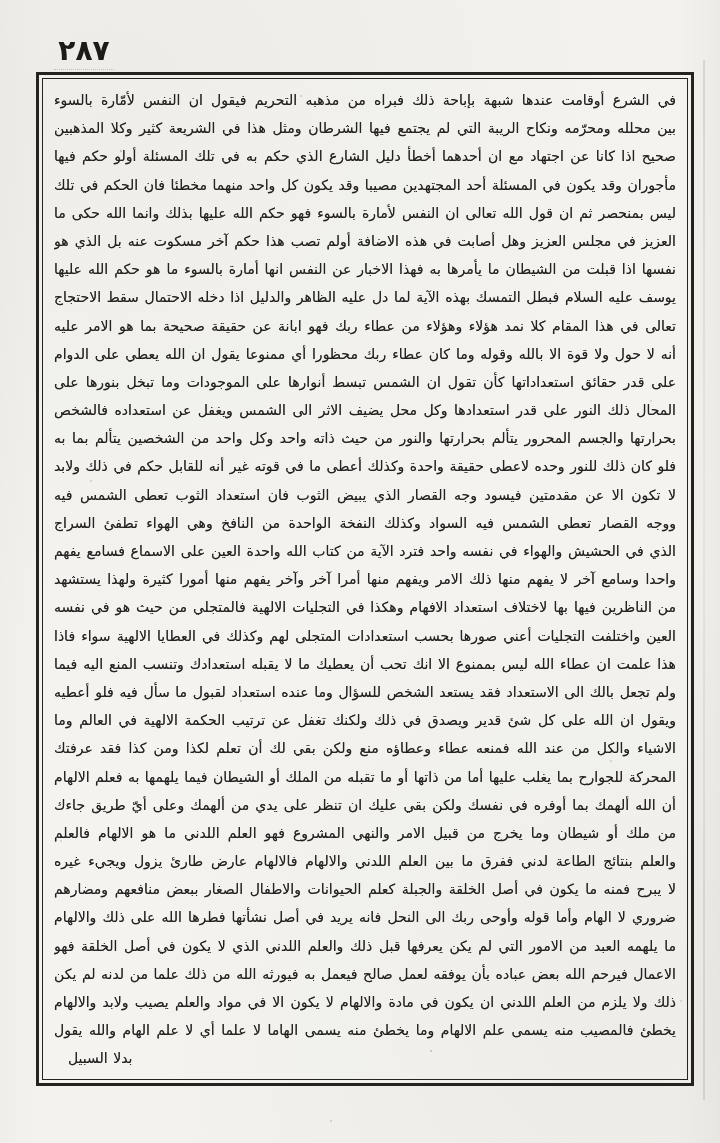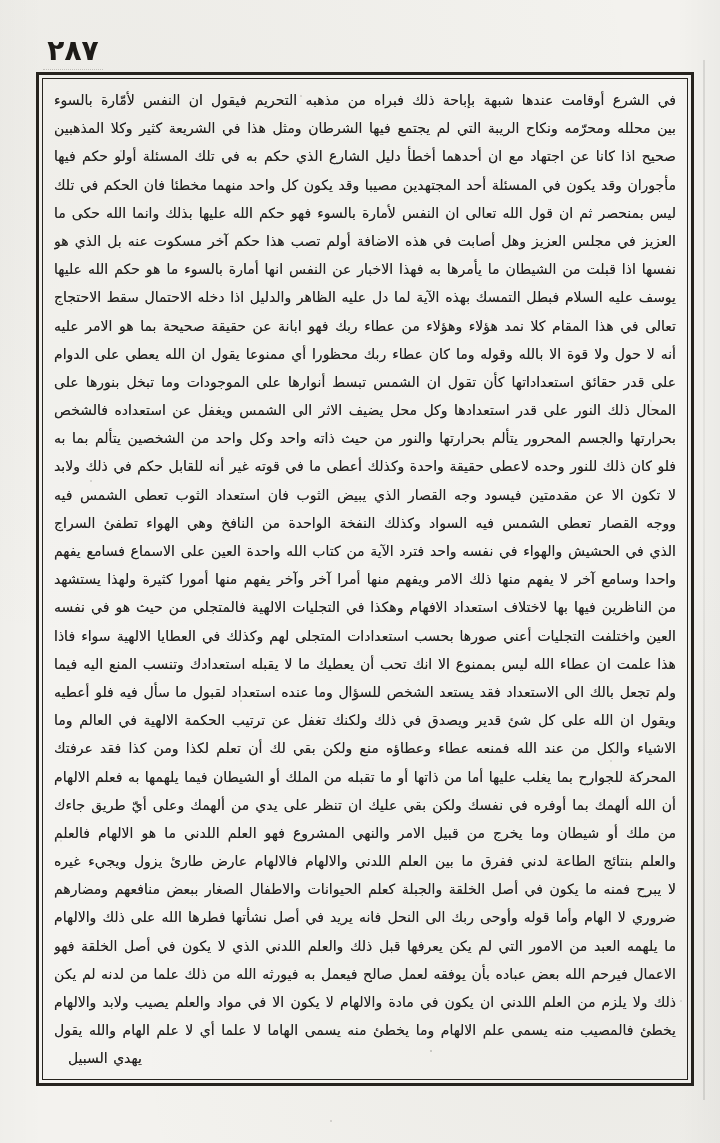--- a/index.html
+++ b/index.html
@@ -15,21 +15,21 @@
     overflow: hidden;
     background:
       radial-gradient(circle at 15% 10%, rgba(120,115,100,0.05), transparent 45%),
       radial-gradient(circle at 85% 90%, rgba(120,115,100,0.06), transparent 40%),
       linear-gradient(90deg, rgba(0,0,0,0.015), rgba(0,0,0,0) 6%, rgba(0,0,0,0) 94%, rgba(0,0,0,0.03)),
       #f3f2ee;
   }
   .page-number {
     position: absolute;
     top: 34px;
-    left: 43px;
+    left: 54px;
     width: 60px;
     text-align: center;
     font-size: 28px;
     font-weight: bold;
     color: #1d1b18;
     letter-spacing: 1px;
     border-bottom: 1px dotted rgba(60,56,48,0.25);
     padding-bottom: 2px;
   }
   .frame-outer {
@@ -140,21 +140,21 @@
           <div class="line">المحركة للجوارح بما يغلب عليها أما من ذاتها أو ما تقبله من الملك أو الشيطان فيما يلهمها به فعلم الالهام هو أن تعلم</div>
           <div class="line">أن الله ألهمك بما أوفره في نفسك ولكن بقي عليك ان تنظر على يدي من ألهمك وعلى أيّ طريق جاءك ذلك الالهام</div>
           <div class="line">من ملك أو شيطان وما يخرج من قبيل الامر والنهي المشروع فهو العلم اللدني ما هو الالهام فالعلم بالطاعة الهامي</div>
           <div class="line">والعلم بنتائج الطاعة لدني ففرق ما بين العلم اللدني والالهام فالالهام عارض طارئ يزول ويجيء غيره والعلم اللدني ثابت</div>
           <div class="line">لا يبرح فمنه ما يكون في أصل الخلقة والجبلة كعلم الحيوانات والاطفال الصغار ببعض منافعهم ومضارهم فهو علم</div>
           <div class="line">ضروري لا الهام وأما قوله وأوحى ربك الى النحل فانه يريد في أصل نشأتها فطرها الله على ذلك والالهام هو</div>
           <div class="line">ما يلهمه العبد من الامور التي لم يكن يعرفها قبل ذلك والعلم اللدني الذي لا يكون في أصل الخلقة فهو العلم الذي تنتجه</div>
           <div class="line">الاعمال فيرحم الله بعض عباده بأن يوفقه لعمل صالح فيعمل به فيورثه الله من ذلك علما من لدنه لم يكن يعلمه قبل</div>
           <div class="line">ذلك ولا يلزم من العلم اللدني ان يكون في مادة والالهام لا يكون الا في مواد والعلم يصيب ولابد والالهام قد يصيب وقد</div>
           <div class="line">يخطئ فالمصيب منه يسمى علم الالهام وما يخطئ منه يسمى الهاما لا علما أي لا علم الهام والله يقول الحق وهو</div>
-          <div class="line line-last">يهدي السبيل</div>
+          <div class="line line-last">بدلا السبيل</div>
         </div>
     </div>
   </div>
 
   <div class="scan-noise"></div>
   <div class="scan-seam"></div>
 
 </div>
 
 </body></html>

